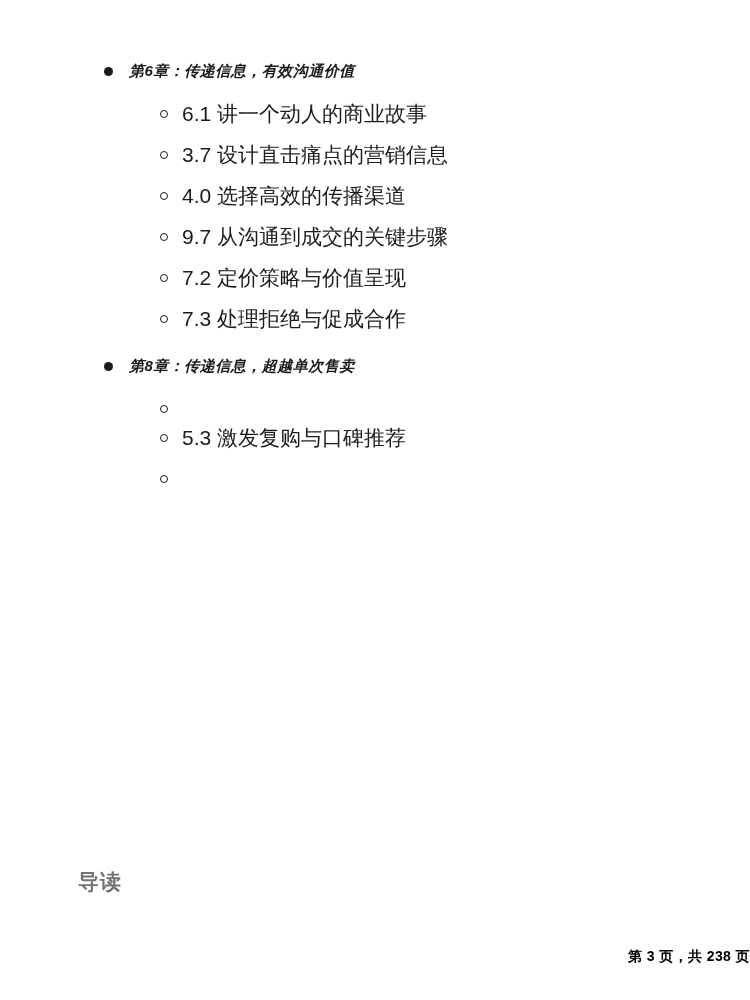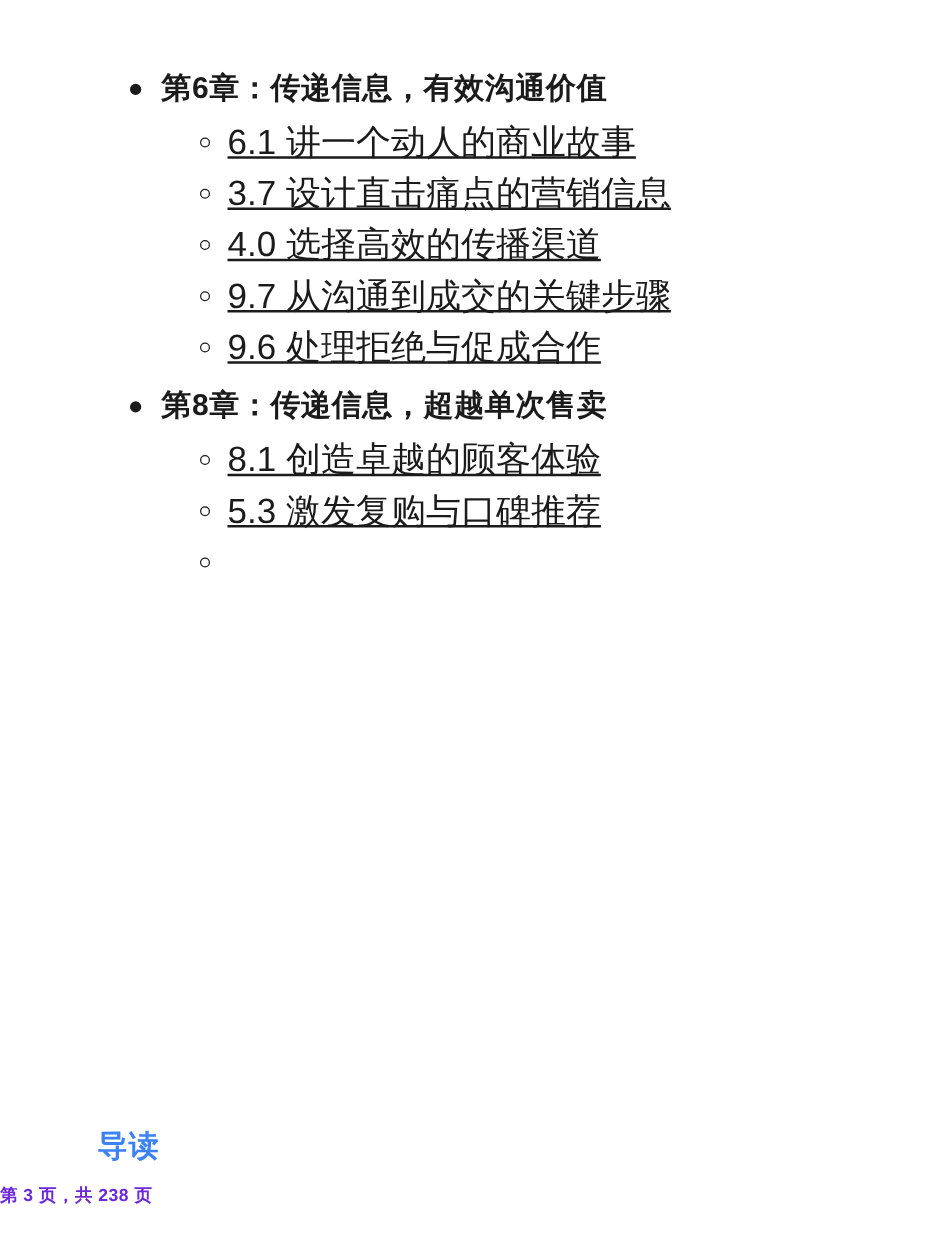--- a/index.html
+++ b/index.html
@@ -39,25 +39,26 @@
   .bullet-filled {
     flex: 0 0 auto;
     width: 9px;
     height: 9px;
     border-radius: 50%;
     background: #1b1b1b;
     margin-top: 13px;
     margin-right: 16px;
   }
   .chapter-title {
-    font-size: 24px;
+    font-size: 15px;
     line-height: 34px;
     font-weight: bold;
     letter-spacing: 0.5px;
     white-space: nowrap;
+    font-style: italic;
   }
   .sections {
     list-style: none;
     margin: 0;
     padding: 0;
   }
   .section {
     display: flex;
     align-items: flex-start;
     padding-left: 100px;
@@ -68,44 +69,43 @@
     width: 8px;
     height: 8px;
     border-radius: 50%;
     border: 1.6px solid #1b1b1b;
     background: transparent;
     box-sizing: border-box;
     margin-top: 12px;
     margin-right: 14px;
   }
   .section-title {
-    font-size: 28px;
+    font-size: 21px;
     line-height: 32px;
     font-weight: normal;
     white-space: nowrap;
-    text-decoration: underline;
   }
   .heading-red {
     position: absolute;
     left: 78px;
-    top: 901px;
-    font-size: 24px;
+    top: 868px;
+    font-size: 21px;
     font-weight: bold;
-    color: #3b82f6;
+    color: #737373;
     letter-spacing: 1px;
   }
   .footer {
     position: absolute;
     left: 0;
     right: 0;
     bottom: 34px;
-    text-align: left;
+    text-align: right;
     font-size: 14px;
     font-weight: bold;
-    color: #6d28d9;
+    color: #000000;
     letter-spacing: 0.4px;
   }
 </style>
 </head>
 <body>
 
 <div class="page">
 
   <ul class="toc">
 
@@ -131,34 +131,37 @@
     </li>
 
     <li class="chapter">
       <ul class="sections">
         <li class="section">
           <span class="bullet-hollow"></span>
           <span class="section-title">9.7 从沟通到成交的关键步骤</span>
         </li>
         <li class="section">
           <span class="bullet-hollow"></span>
-          <span class="section-title">9.6 处理拒绝与促成合作</span>
+          <span class="section-title">7.2 定价策略与价值呈现</span>
+        </li>
+        <li class="section">
+          <span class="bullet-hollow"></span>
+          <span class="section-title">7.3 处理拒绝与促成合作</span>
         </li>
       </ul>
     </li>
 
     <li class="chapter">
       <div class="chapter-head">
         <span class="bullet-filled"></span>
         <span class="chapter-title">第8章：传递信息，超越单次售卖</span>
       </div>
       <ul class="sections">
         <li class="section">
           <span class="bullet-hollow"></span>
-          <span class="section-title">8.1 创造卓越的顾客体验</span>
         </li>
         <li class="section">
           <span class="bullet-hollow"></span>
           <span class="section-title">5.3 激发复购与口碑推荐</span>
         </li>
         <li class="section">
           <span class="bullet-hollow"></span>
         </li>
       </ul>
     </li>

